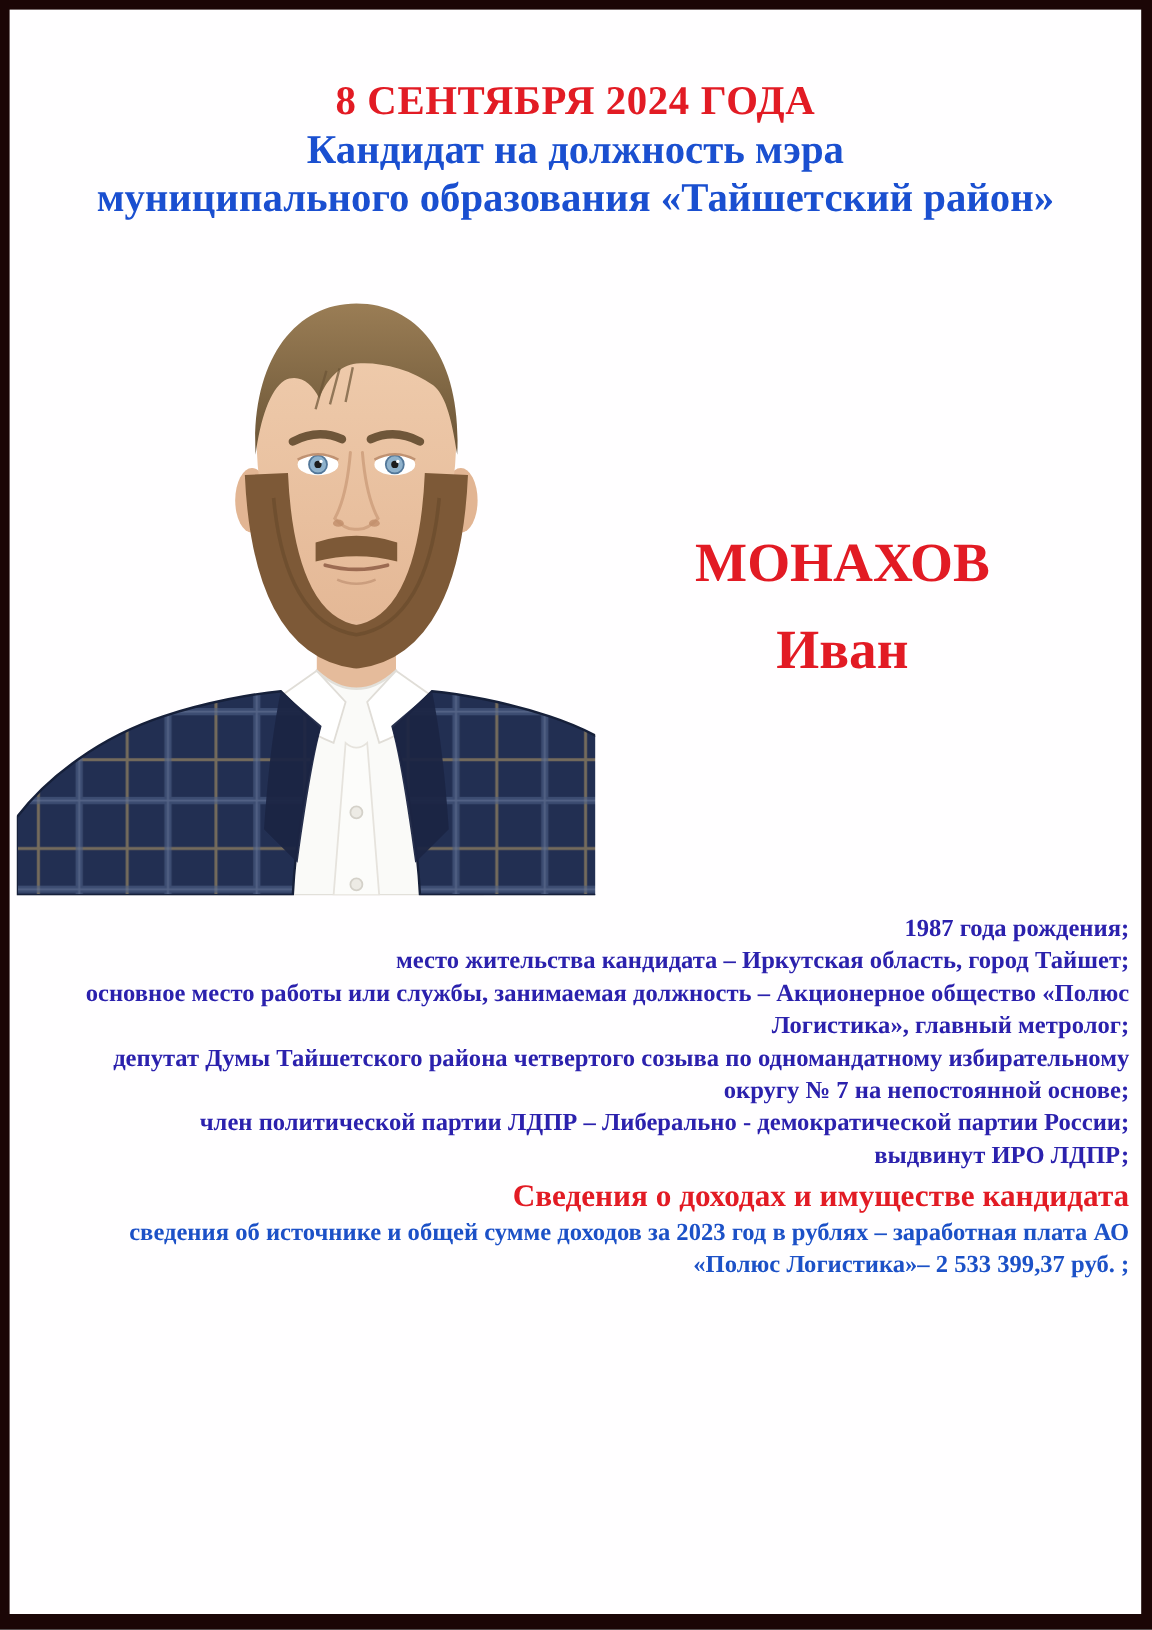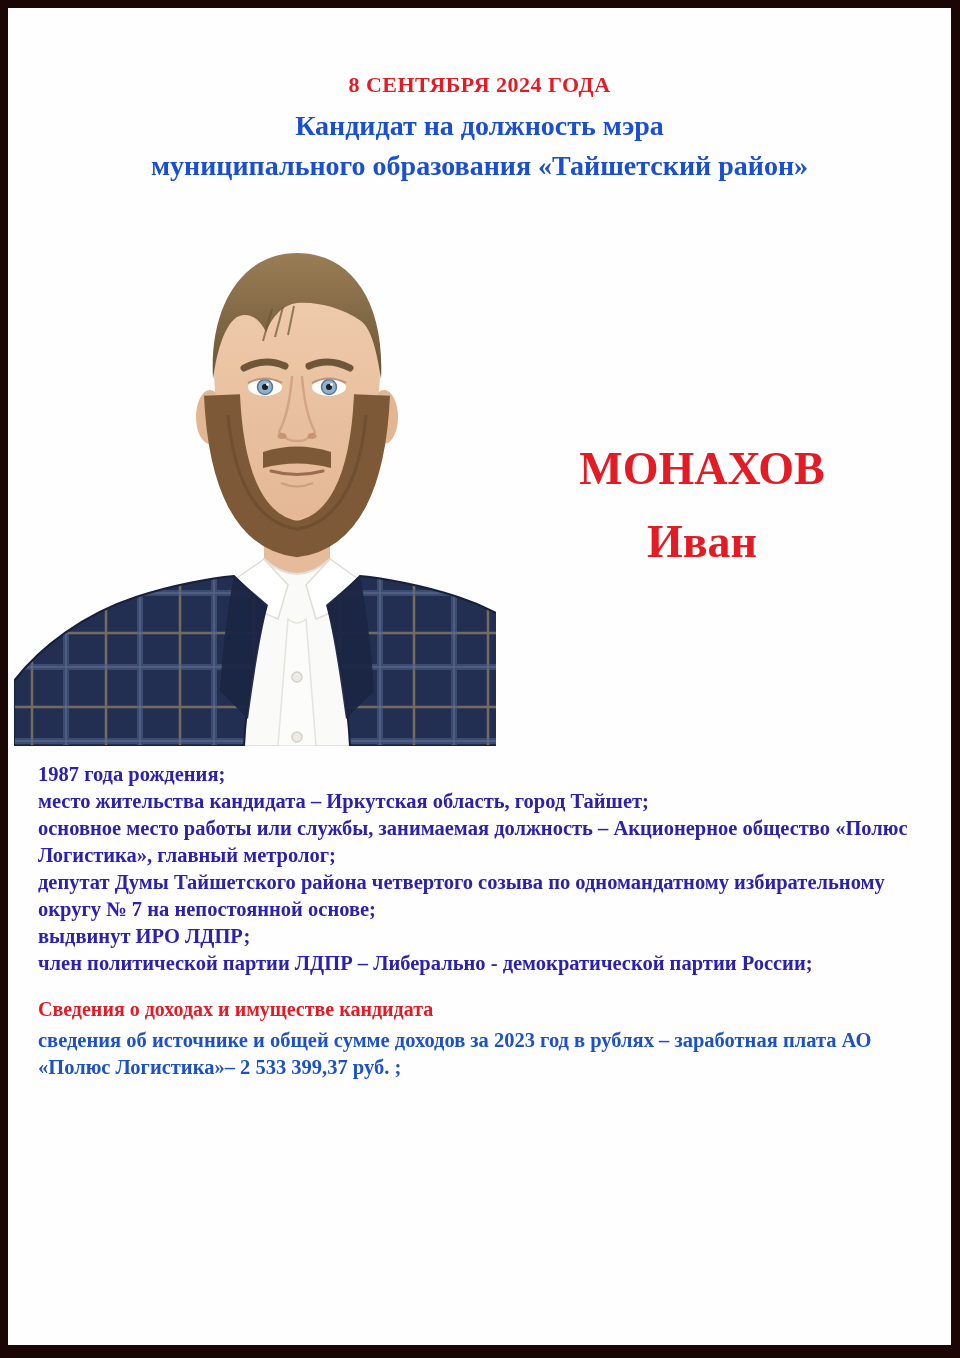--- a/index.html
+++ b/index.html
@@ -8,42 +8,42 @@
     background:var(--border,#1b0606);
     font-family:"Liberation Serif","DejaVu Serif",serif;
     font-weight:700;
   }
   .sheet{
     position:absolute;left:8px;top:8px;right:9px;bottom:13px;
     background:#fffeff;overflow:hidden;
   }
   .header{position:absolute;top:56px;left:0;right:0;text-align:center;}
   .date-line{
-    font-size:22px;line-height:42px;letter-spacing:.5px;
+    font-size:34px;line-height:42px;letter-spacing:.5px;
     color:var(--red,#e21b24);
   }
   .title-line{
-    font-size:28px;line-height:40px;
+    font-size:34px;line-height:40px;
     color:var(--header-blue,#1a4fd0);
   }
   .photo{position:absolute;left:6px;top:237px;width:482px;height:501px;}
   .name-block{
     position:absolute;left:484px;top:424px;width:420px;
     text-align:center;color:var(--red,#e21b24);
     font-size:46px;line-height:73px;
   }
   .text-block{
     position:absolute;left:30px;top:753px;width:903px;
-    font-size:20.5px;line-height:27px;
+    font-size:20.5px;line-height:27px;text-align:right;
   }
   .text-block p{margin:0;white-space:pre-wrap;}
   .bio p{color:var(--bio-blue,#2b21ad);}
   .income-heading{
-    color:var(--red,#e21b24);font-size:20px;line-height:33px;
-    margin:16px 0 1px 0;
+    color:var(--red,#e21b24);font-size:26px;line-height:33px;
+    margin:3px 0 1px 0;
   }
   .income p{color:var(--income-blue,#1c51c7);}
 </style>
 </head>
 <body>
 
 <div class="page">
   <div class="sheet">
 
     <div class="header">
@@ -128,22 +128,22 @@
       <div>МОНАХОВ</div>
       <div>Иван</div>
     </div>
 
     <div class="text-block">
       <div class="bio">
         <p>1987 года рождения;</p>
         <p>место жительства кандидата – Иркутская область, город Тайшет;</p>
         <p>основное место работы или службы, занимаемая должность – Акционерное общество «Полюс Логистика», главный метролог;</p>
         <p>депутат Думы Тайшетского района четвертого созыва по одномандатному избирательному округу № 7 на непостоянной основе;</p>
+        <p>член политической партии ЛДПР – Либерально - демократической партии России;</p>
         <p>выдвинут ИРО ЛДПР;</p>
-        <p>член политической партии ЛДПР – Либерально - демократической партии России;</p>
       </div>
 
       <div class="income">
         <div class="income-heading">Сведения о доходах и имуществе кандидата</div>
         <p>сведения об источнике и общей сумме доходов за 2023 год в рублях – заработная плата АО «Полюс Логистика»– 2 533 399,37 руб. ;</p>
       </div>
     </div>
 
   </div>
 </div>

